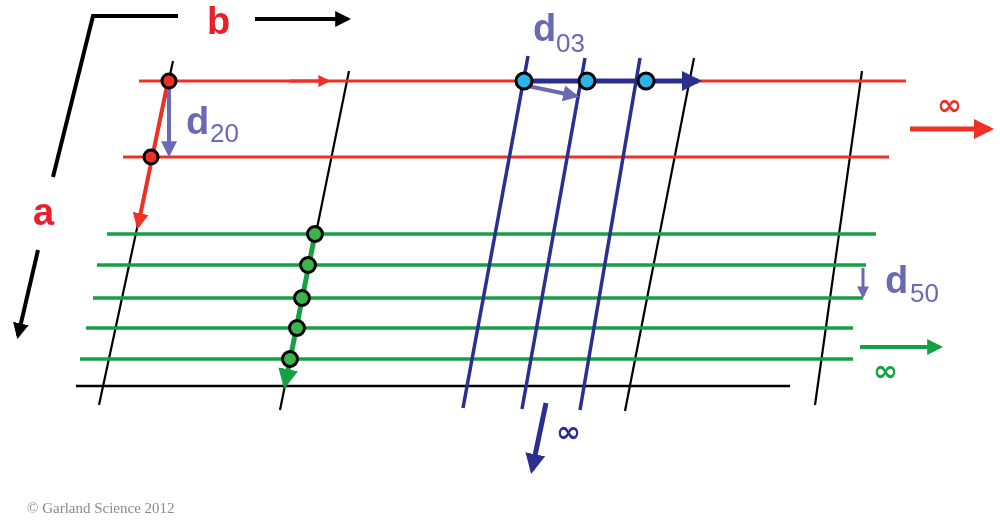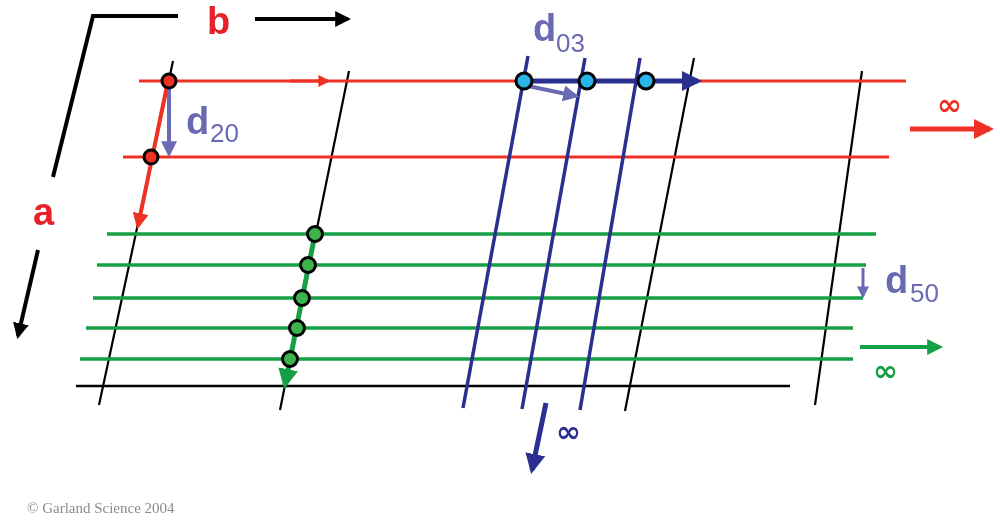--- a/index.html
+++ b/index.html
@@ -110,13 +110,13 @@
   <g>
     <text class="lbl-purple" x="885" y="293" font-size="38">d</text>
     <text class="lbl-purple-sub" x="910" y="302" font-size="26">50</text>
   </g>
 
   <text class="inf" x="937" y="115" font-size="30" fill="#ee3124">∞</text>
   <text class="inf" x="873" y="381" font-size="30" fill="#16a045">∞</text>
   <text class="inf" x="556" y="442" font-size="30" fill="#2b2f8f">∞</text>
 </svg>
 
-<div class="copyright">© Garland Science 2004</div>
+<div class="copyright">© Garland Science 2012</div>
 
 </body></html>

